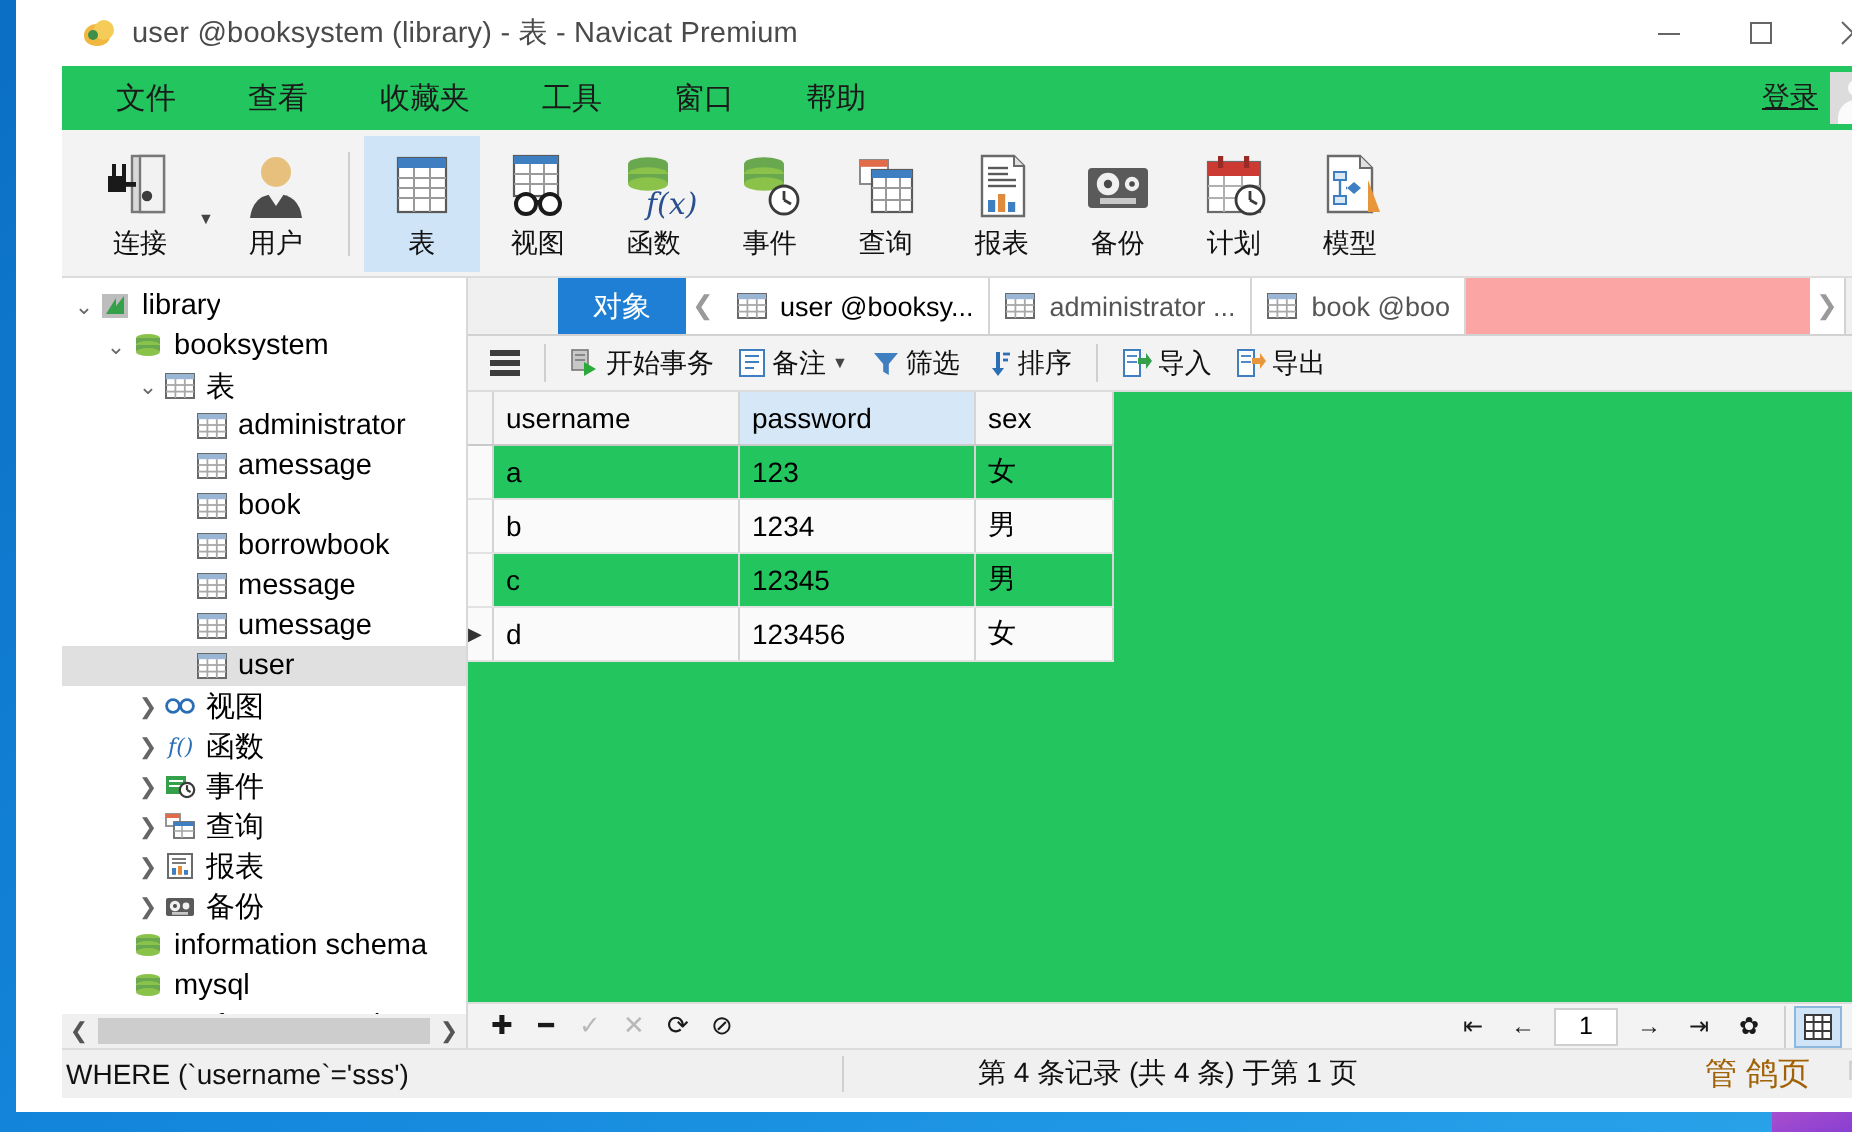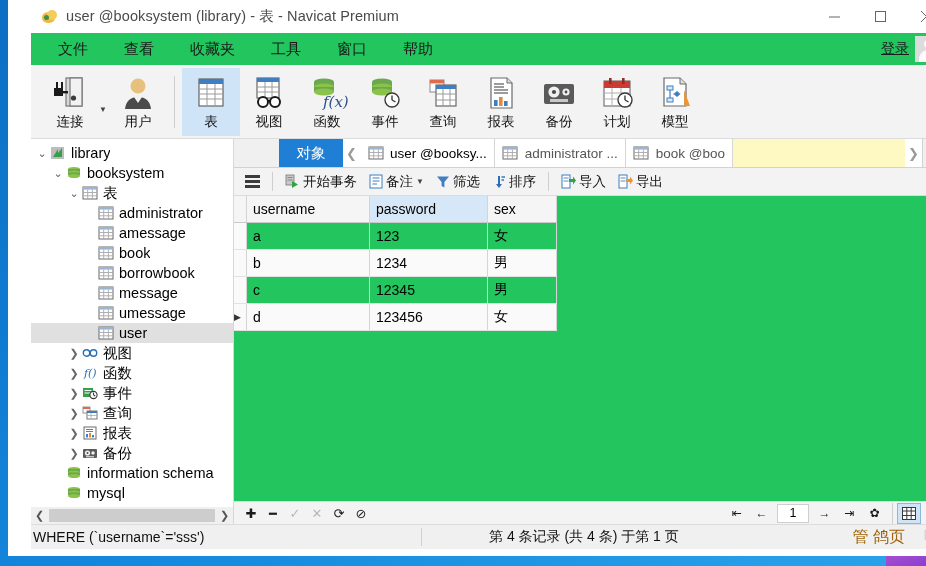--- a/index.html
+++ b/index.html
@@ -61,21 +61,21 @@
 
   .sb-hscroll{position:absolute;left:0;bottom:0;width:202px;height:17px;background:#f0f0f0;display:flex;align-items:center;}
   .sb-arrow{width:17px;text-align:center;font-size:11px;color:#555;}
   .sb-thumb{height:13px;background:#cdcdcd;flex:1;margin:0 1px;}
 
   
   .rightpane{flex:1;display:flex;flex-direction:column;background:#fff;position:relative;}
   .tabbar{height:28px;background:#f0f0f0;display:flex;align-items:stretch;border-bottom:1px solid #d2d2d2;}
   .obj-tab{width:64px;background:#1f7fd4;color:#fff;display:flex;align-items:center;justify-content:center;font-size:14.5px;margin-left:45px;}
   .tab-nav{width:17px;display:flex;align-items:center;justify-content:center;color:#9a9a9a;font-size:13px;background:#fff;}
-  .tabs-scroll{flex:1;display:flex;overflow:hidden;background:#fef9c3;}
+  .tabs-scroll{flex:1;display:flex;overflow:hidden;background:#fca5a5;}
   .dtab{display:flex;align-items:center;gap:4px;padding:0 7px;font-size:13.5px;color:#555;border-right:1px solid #d6d6d6;white-space:nowrap;background:#fff;}
   .dtab.active{color:#000;}
   .tab-add{width:26px;display:flex;align-items:center;justify-content:center;background:#f0f0f0;border-left:1px solid #d2d2d2;}
 
   .datatoolbar{height:27px;background:#f3f3f3;border-bottom:1px solid #dcdcdc;display:flex;align-items:center;gap:2px;padding-left:6px;}
   .dt-btn{display:flex;align-items:center;gap:3px;height:23px;padding:0 5px;font-size:13.5px;color:#111;}
   .dt-sep{width:1px;height:19px;background:#cfcfcf;margin:0 5px;}
   .hamb{display:flex;flex-direction:column;gap:2px;}
   .hamb i{display:block;width:15px;height:3px;background:#3c3c3c;}
 

